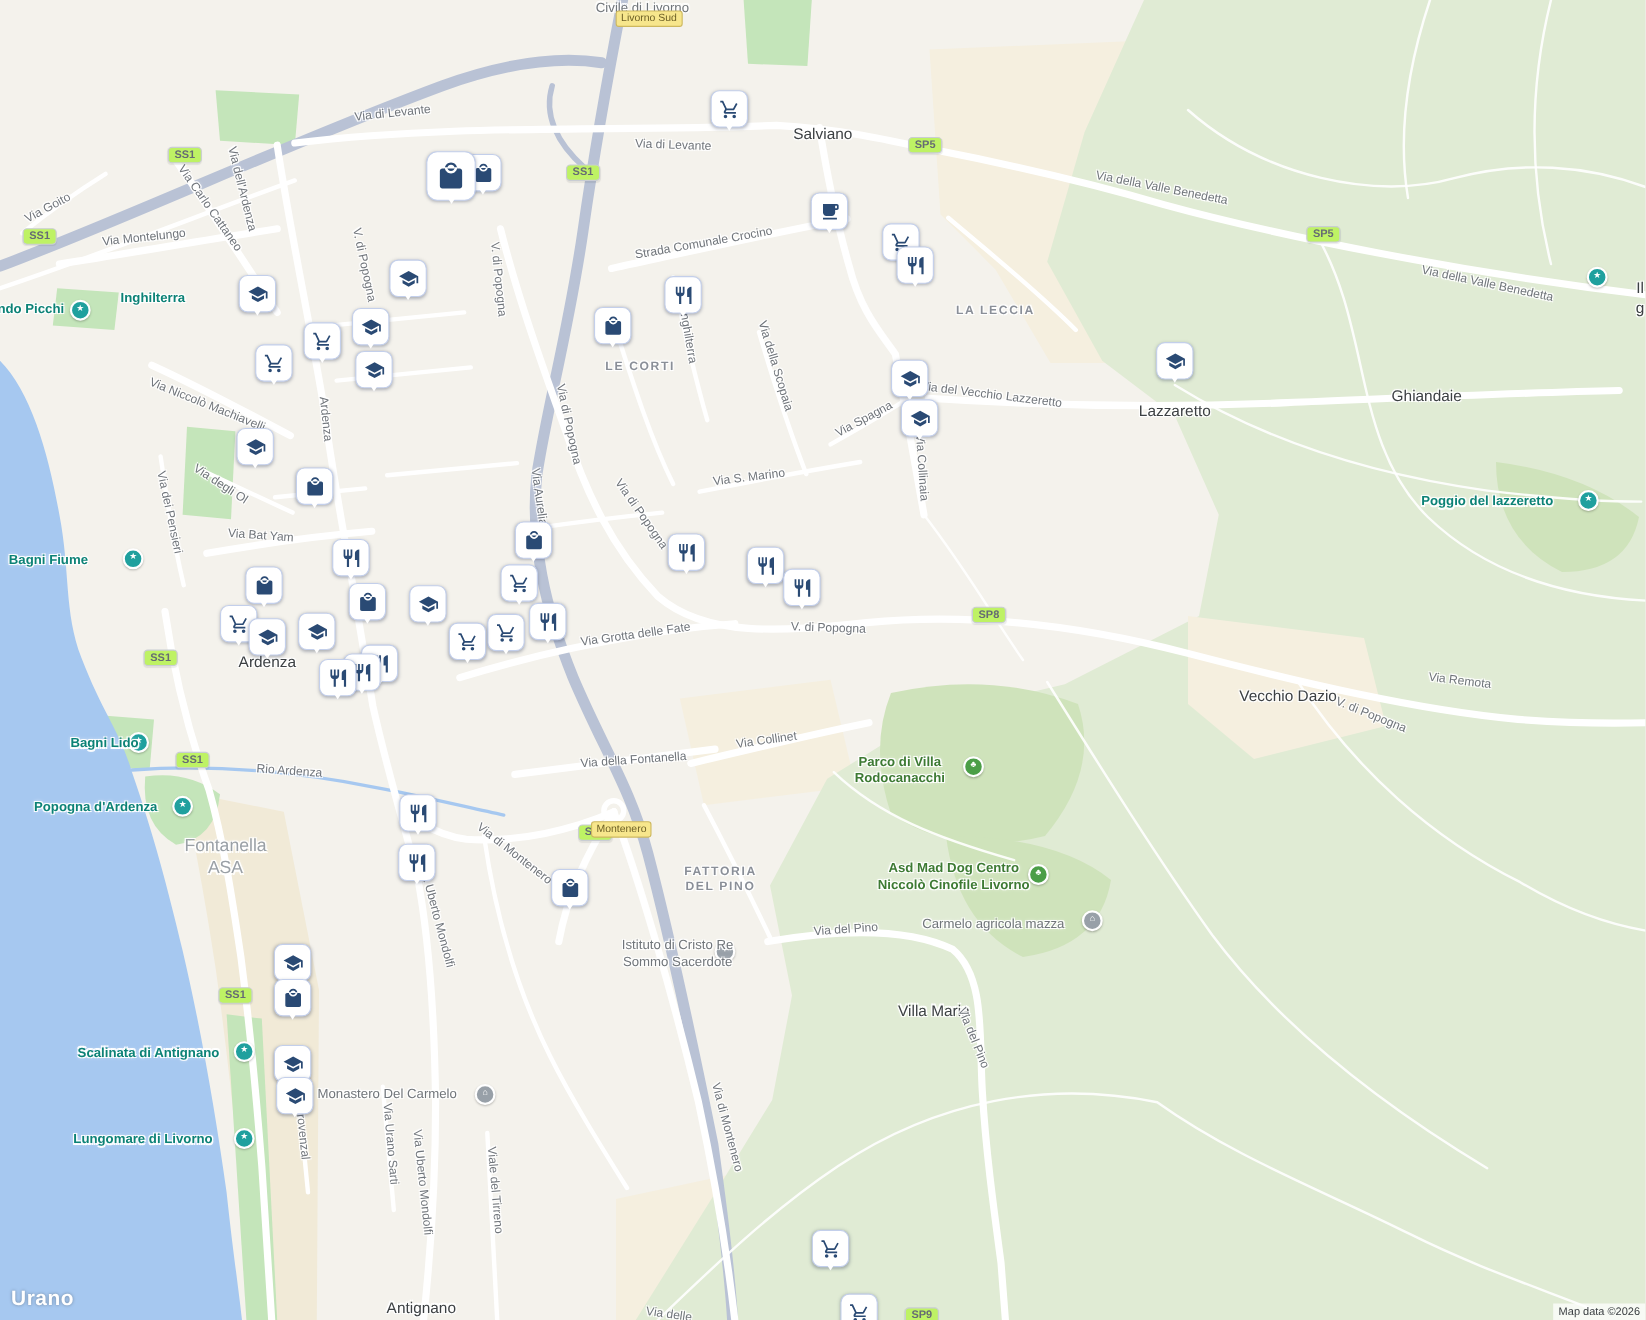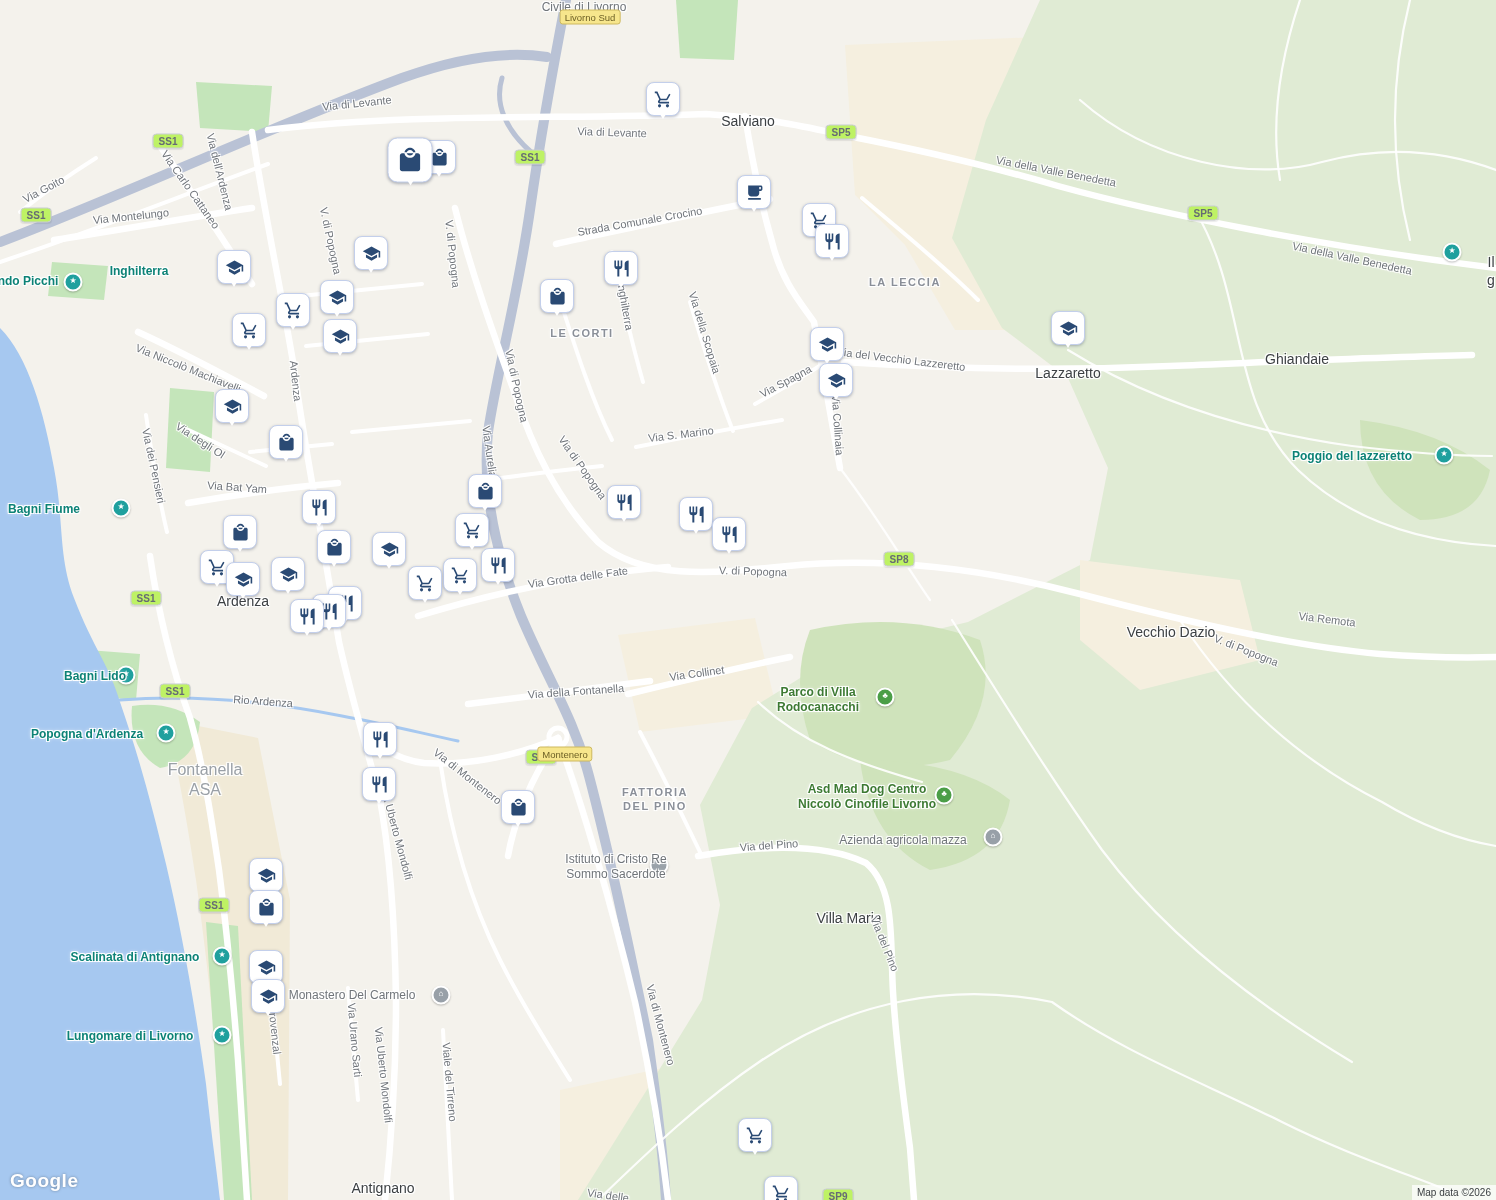--- a/index.html
+++ b/index.html
@@ -191,21 +191,21 @@
       <div class="lbl poi-teal" style="left: 87px; top: 734px;">Popogna d'Ardenza</div>
       <div class="lbl poi-faint" style="left: 205px; top: 780px;">Fontanella
 ASA</div>
       <div class="lbl poi-teal" style="left: 135px; top: 957px;">Scalinata di Antignano</div>
       <div class="lbl poi-teal" style="left: 130px; top: 1036px;">Lungomare di Livorno</div>
       <div class="lbl poi-teal" style="left: 1352px; top: 456px;">Poggio del lazzeretto</div>
       <div class="lbl poi-green" style="left: 818px; top: 700px;">Parco di Villa
 Rodocanacchi</div>
       <div class="lbl poi-green" style="left: 867px; top: 797px;">Asd Mad Dog Centro
 Niccolò Cinofile Livorno</div>
-      <div class="lbl poi-gray" style="left: 903px; top: 840px;">Azienda agricola mazza</div>
+      <div class="lbl poi-gray" style="left: 903px; top: 840px;">Carmelo agricola mazza</div>
       <div class="lbl poi-gray" style="left: 616px; top: 867px;">Istituto di Cristo Re
 Sommo Sacerdote</div>
       <div class="lbl poi-gray" style="left: 352px; top: 995px;">Monastero Del Carmelo</div>
       <div class="rlabel" style="left: 357px; top: 104px; transform: translate(-50%, -50%) rotate(-6deg);">Via di Levante</div>
       <div class="rlabel" style="left: 612px; top: 133px; transform: translate(-50%, -50%) rotate(2deg);">Via di Levante</div>
       <div class="rlabel" style="left: 219px; top: 172px; transform: translate(-50%, -50%) rotate(76deg);">Via dell'Ardenza</div>
       <div class="rlabel" style="left: 190px; top: 190px; transform: translate(-50%, -50%) rotate(55deg);">Via Carlo Cattaneo</div>
       <div class="rlabel" style="left: 131px; top: 217px; transform: translate(-50%, -50%) rotate(-6deg);">Via Montelungo</div>
       <div class="rlabel" style="left: 44px; top: 190px; transform: translate(-50%, -50%) rotate(-28deg);">Via Goito</div>
       <div class="rlabel" style="left: 1056px; top: 172px; transform: translate(-50%, -50%) rotate(11deg);">Via della Valle Benedetta</div>
@@ -531,15 +531,15 @@
           <use href="#ic-cart"></use>
         </svg>
       </div>
       <div class="pin" style="left: 781px; top: 1193px; z-index: 328;">
         <svg class="pin-ic" viewBox="0 0 24 24">
           <use href="#ic-cart"></use>
         </svg>
       </div>
     </div>
 
-  <div class="google-logo">Google</div>
+  <div class="google-logo">Urano</div>
   <div class="map-attrib">Map data ©2026</div>
 </div>
 
 </body></html>

